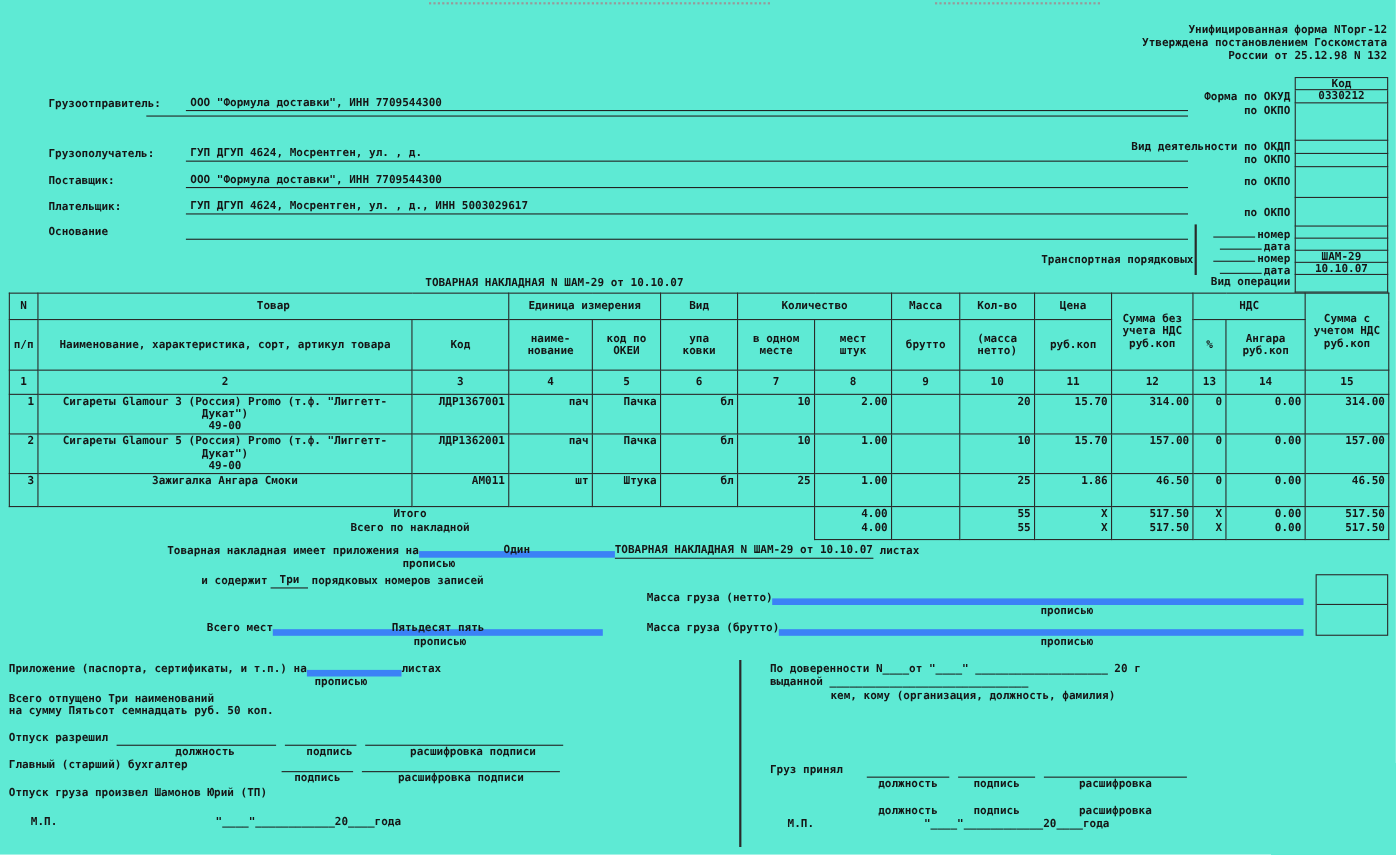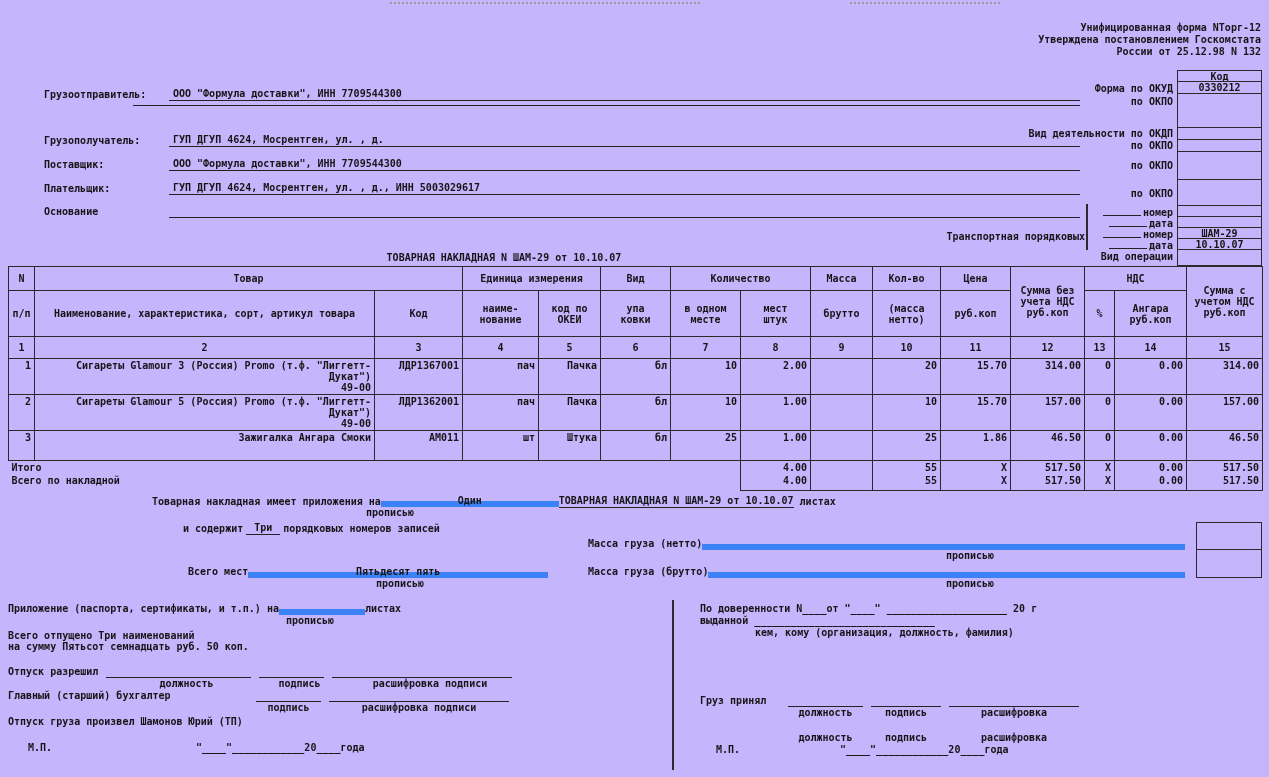--- a/index.html
+++ b/index.html
@@ -1,18 +1,18 @@
 <!DOCTYPE html>
 <html><head>
 <meta charset="utf-8">
 <style>
   * { margin:0; padding:0; box-sizing:border-box; }
   html,body { background:#fff; }
   .page{
-    position:relative; width:1269px; height:777px; background:#c4b5fd;
+    position:relative; width:1269px; height:777px; background:#5eead4;
     color:#161616; font-family:"DejaVu Sans Mono","Liberation Mono",monospace;
     font-weight:bold; font-size:10px; line-height:1.15; overflow:hidden;
   }
   .abs{ position:absolute; }
   .ctr{ text-align:center; }
   .u{ border-bottom:1px solid #222; }
   .artifact{ border-top:2px dotted #999; height:0; }
 
   
   .formnote{ right:8px; top:22px; text-align:right; line-height:1.2; }
@@ -29,23 +29,23 @@
   .field .lab{ flex:0 0 125px;margin-left:36px; }
   .field .val{ flex:1; border-bottom:1px solid #222; padding-left:4px; white-space:nowrap; overflow:hidden; }
   .blankline{ border-bottom:1px solid #222; height:10px; }
 
   
   table.grid{ position:absolute; left:8px; top:266px; width:1254px;
     border-collapse:collapse; table-layout:fixed; font-size:10px; }
   table.grid td{ border:1px solid #2a2a2a; padding:1px 3px; text-align:center;
     vertical-align:top; white-space:pre-line; overflow:hidden; line-height:1.1; }
   table.grid td.mid{ vertical-align:middle; }
-  table.grid td.name{ text-align:right;margin-left:19px; }
+  table.grid td.name{ text-align:center;margin-left:19px; }
   table.grid td.num{ text-align:right; }
-  table.grid td.nob{ border:none; text-align:left; padding-right:6px; vertical-align:top; }
+  table.grid td.nob{ border:none; text-align:center; padding-right:6px; vertical-align:top; }
   tr.hrow1 td{ height:24px; }
   tr.hrow2 td{ height:46px; }
   tr.numsrow td{ height:22px; vertical-align:middle; }
   tr.drow td{ height:24px; }
   tr.drow3 td{ height:30px; }
   tr.trow td{ height:30px; line-height:1.25; }
 
   
   .blank{ display:inline-block; border-bottom:6px solid #3b82f6; text-align:center; height:12px; }
   .flexline{ display:flex; align-items:center; white-space:nowrap; }

